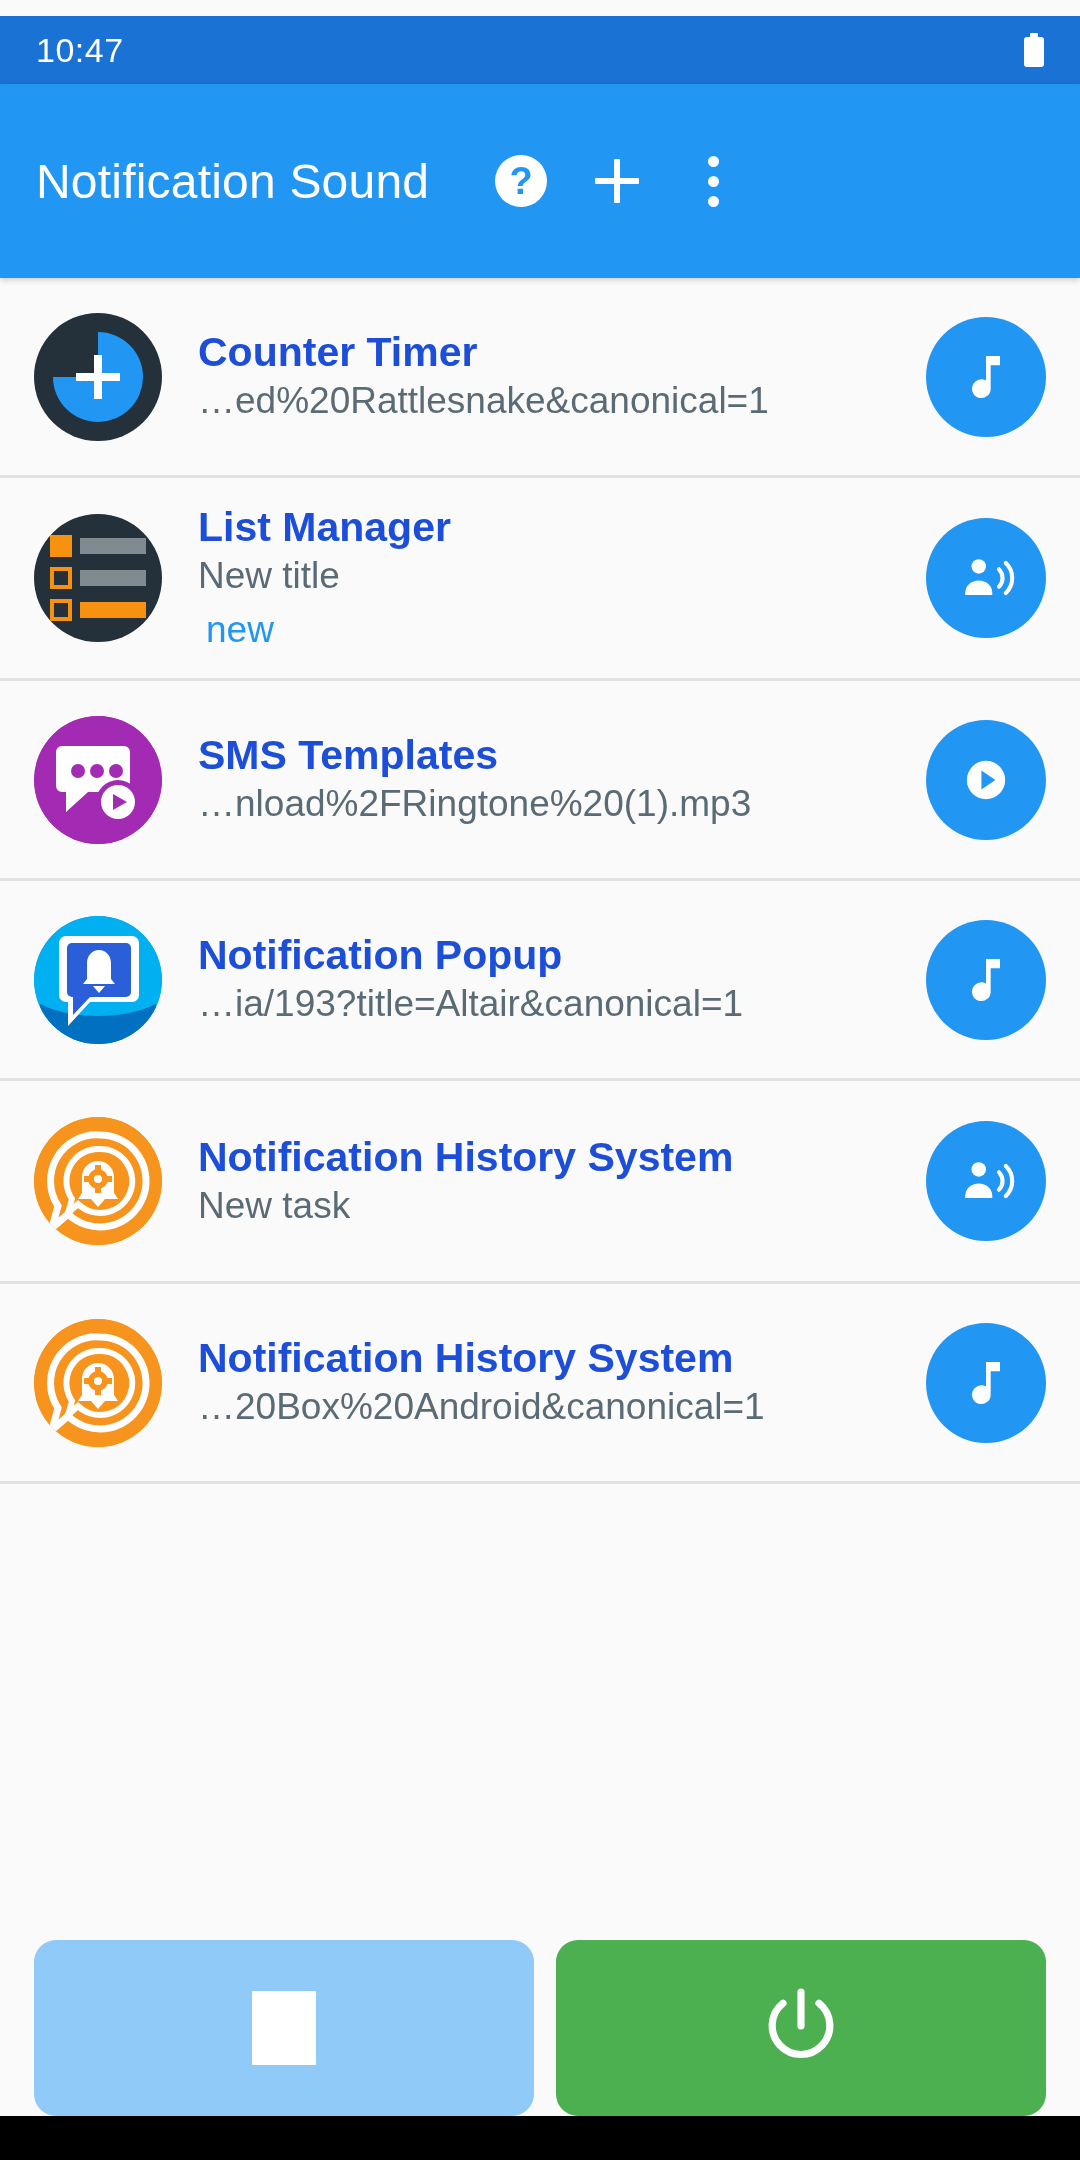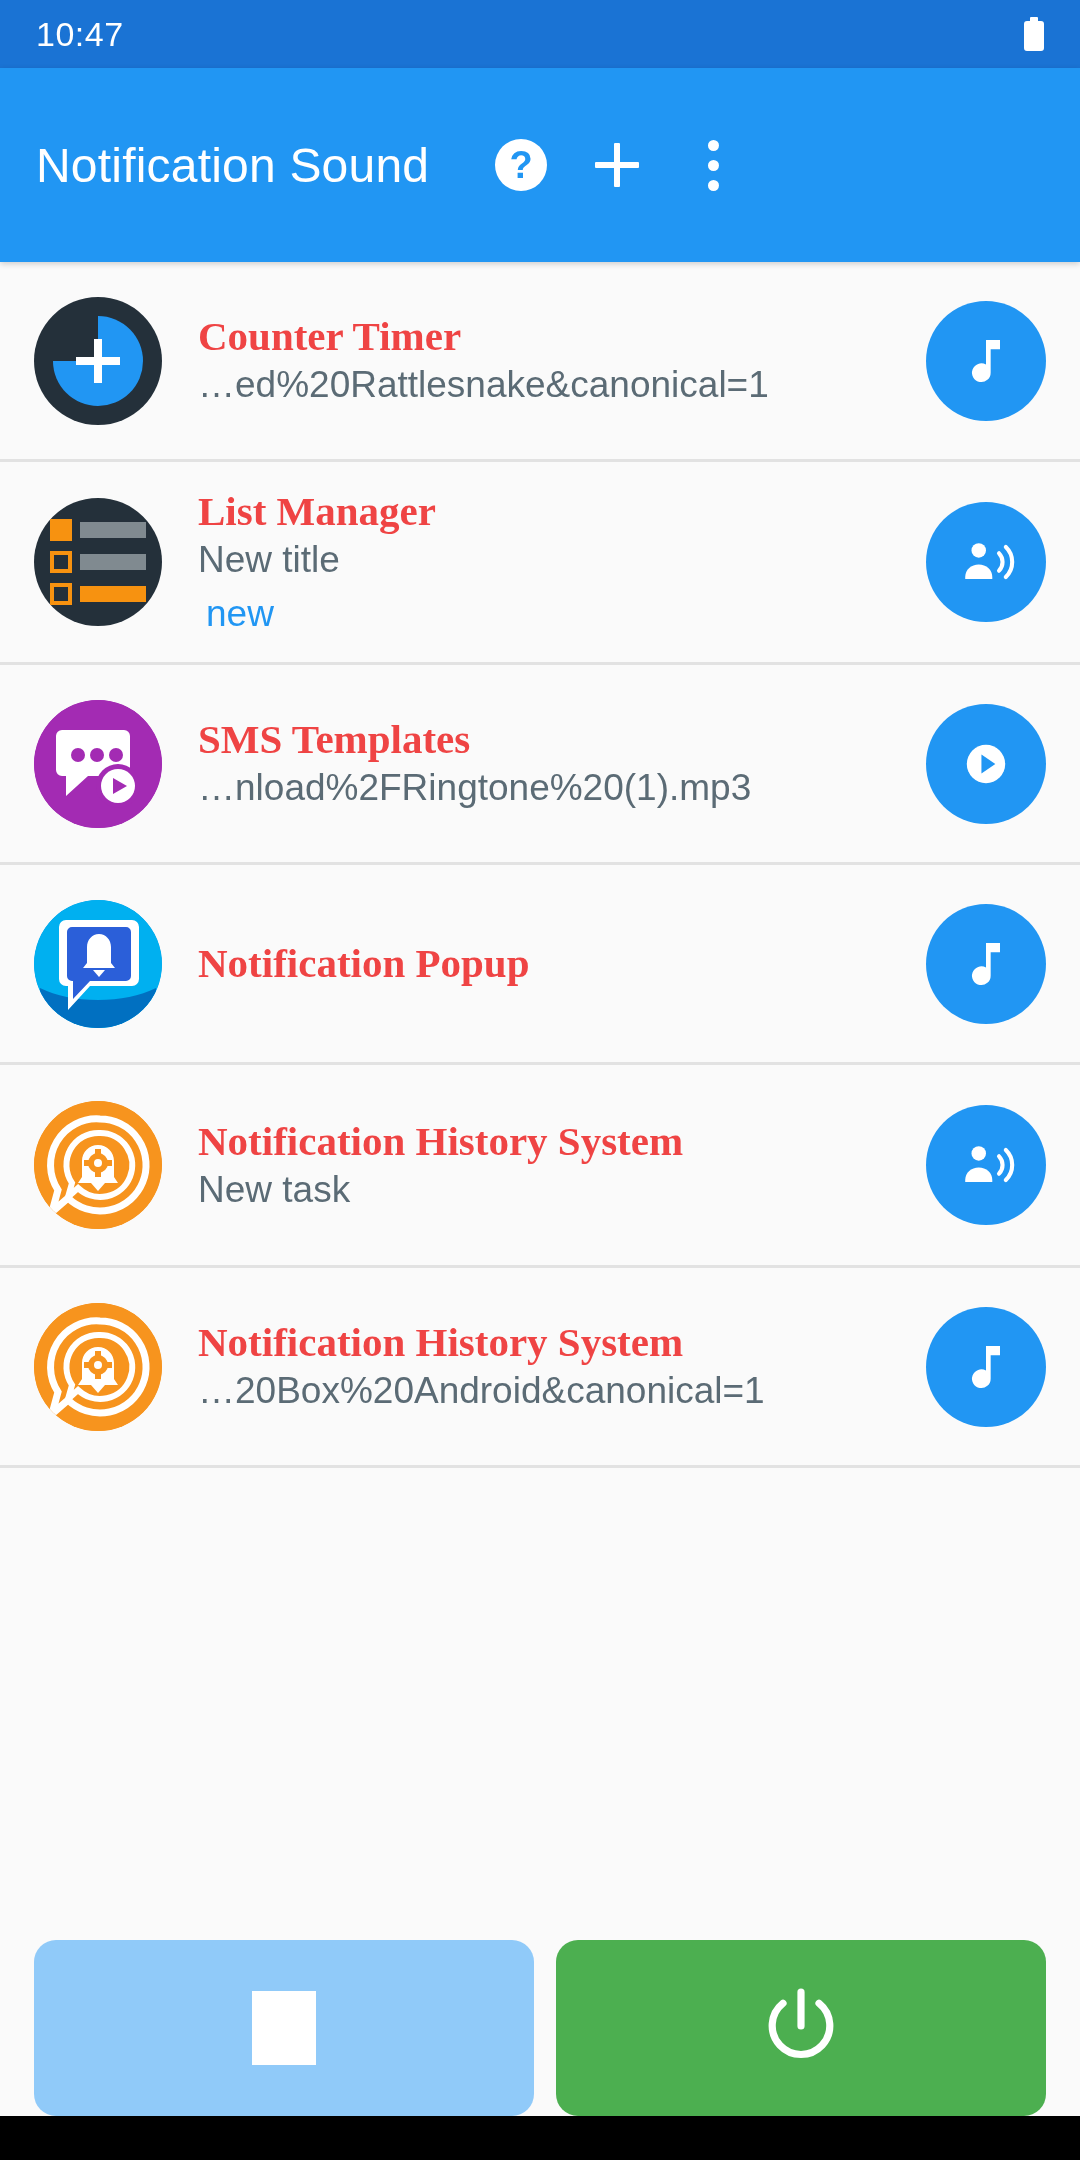--- a/index.html
+++ b/index.html
@@ -9,20 +9,21 @@
     background:#fafafa;
     overflow:hidden;
     position:relative;
   }
 
   
   .status-bar{
     height:68px; background:#1a73d4;
     display:flex; align-items:center; justify-content:space-between;
     padding:0 36px;
+    margin-top:16px;
   }
   .status-time{ color:#ffffff; font-size:34px; font-weight:400; letter-spacing:.5px; }
   .status-right{ display:flex; align-items:center; gap:14px; }
   .battery{ position:relative; width:20px; height:34px; }
   .battery .cap{ position:absolute; top:0; left:6px; width:8px; height:4px; background:#fff; border-radius:1px 1px 0 0;}
   .battery .body{ position:absolute; top:4px; left:0; width:20px; height:30px; border:2.5px solid #fff; border-radius:3px; background:#fff;}
 
   
   .app-bar{
     height:194px; background:#2196f3;
@@ -62,22 +63,22 @@
   }
   .row.two-line{ min-height:200px; }
   .row.three-line{ min-height:203px; }
 
   .avatar{
     width:128px; height:128px; border-radius:50%;
     flex:0 0 128px; position:relative; overflow:hidden;
   }
   .row-text{ flex:1 1 auto; padding:0 26px 0 36px; min-width:0; }
   .row-title{
-    font-size:41px; font-weight:700; color:#ef4444;
-    line-height:1.22; white-space:nowrap; overflow:hidden;font-family:Liberation Serif, serif;
+    font-size:41px; font-weight:700; color:#1d4ed8;
+    line-height:1.22; white-space:nowrap; overflow:hidden;
   }
   .row-sub{
     font-size:37px; color:#5b6b75; line-height:1.30;
     white-space:nowrap; overflow:hidden; 
   }
   .row-sub2{
     font-size:37px; color:#2196f3; line-height:1.30;
     white-space:nowrap; overflow:hidden; margin-top:6px;margin-left:8px;
   }
   .row-action{
@@ -237,20 +238,21 @@
         <circle cx="64" cy="64" r="64" fill="#00b0f0"></circle>
         <path fill="#0170c1" d="M6 88c16 8 36 12 58 12s42-4 58-12v6a64 64 0 0 1-58 34A64 64 0 0 1 6 94z"></path>
         <path fill="#ffffff" d="M32 20h66a7 7 0 0 1 7 7v52a7 7 0 0 1-7 7H56l-22 24V86h-2a7 7 0 0 1-7-7V27a7 7 0 0 1 7-7z"></path>
         <path fill="#2b5fd9" d="M38 27h54a5 5 0 0 1 5 5v44a5 5 0 0 1-5 5H56l-17 18V81h-1a5 5 0 0 1-5-5V32a5 5 0 0 1 5-5z"></path>
         <path fill="#ffffff" d="M65 34c7 0 12 6 12 13v16l4 5H49l4-5V47c0-7 5-13 12-13z"></path>
         <path fill="#ffffff" d="M59 70h12l-6 7z"></path>
       </svg>
     </div>
     <div class="row-text">
       <div class="row-title">Notification Popup</div>
+      <div class="row-sub">…ia/193?title=Altair&amp;canonical=1</div>
     </div>
     <div class="row-action">
       <svg width="56" height="56" viewBox="0 0 24 24">
         <path fill="#ffffff" d="M12 3v10.55A4 4 0 1 0 14 17V7h4V3h-6z"></path>
       </svg>
     </div>
   </div>
 
   <div class="row three-line">
     <div class="avatar av-hist">

